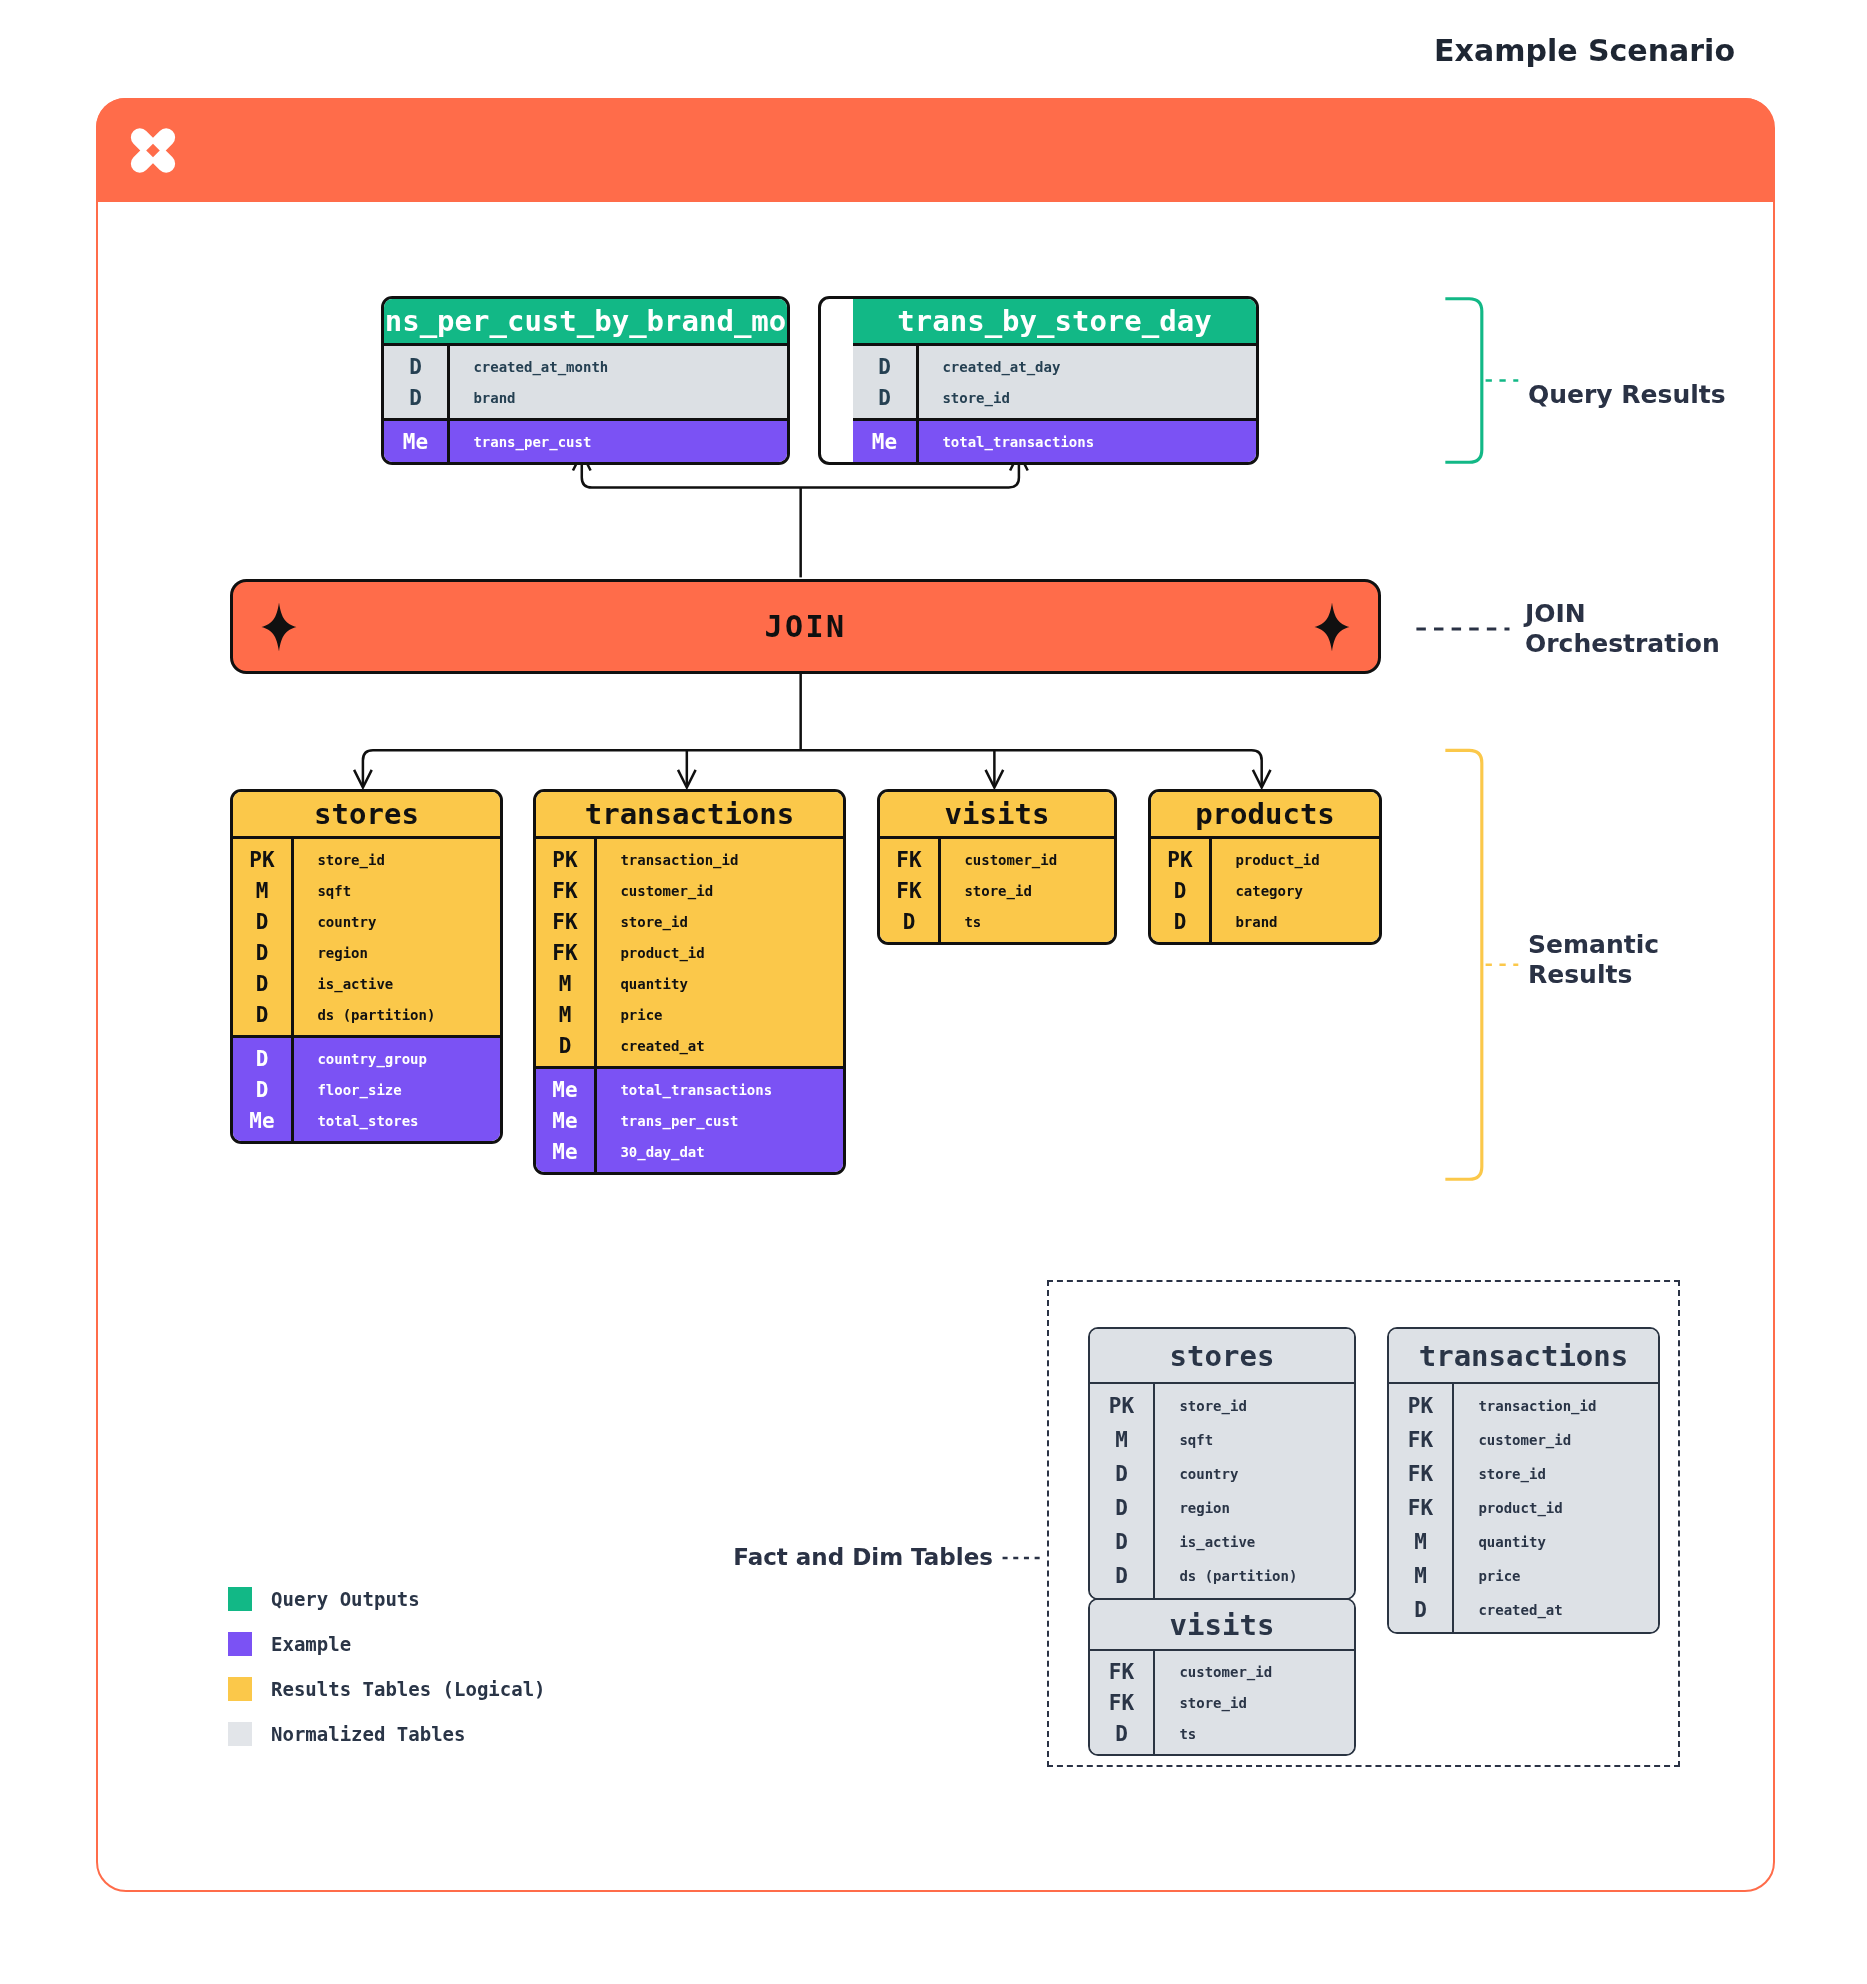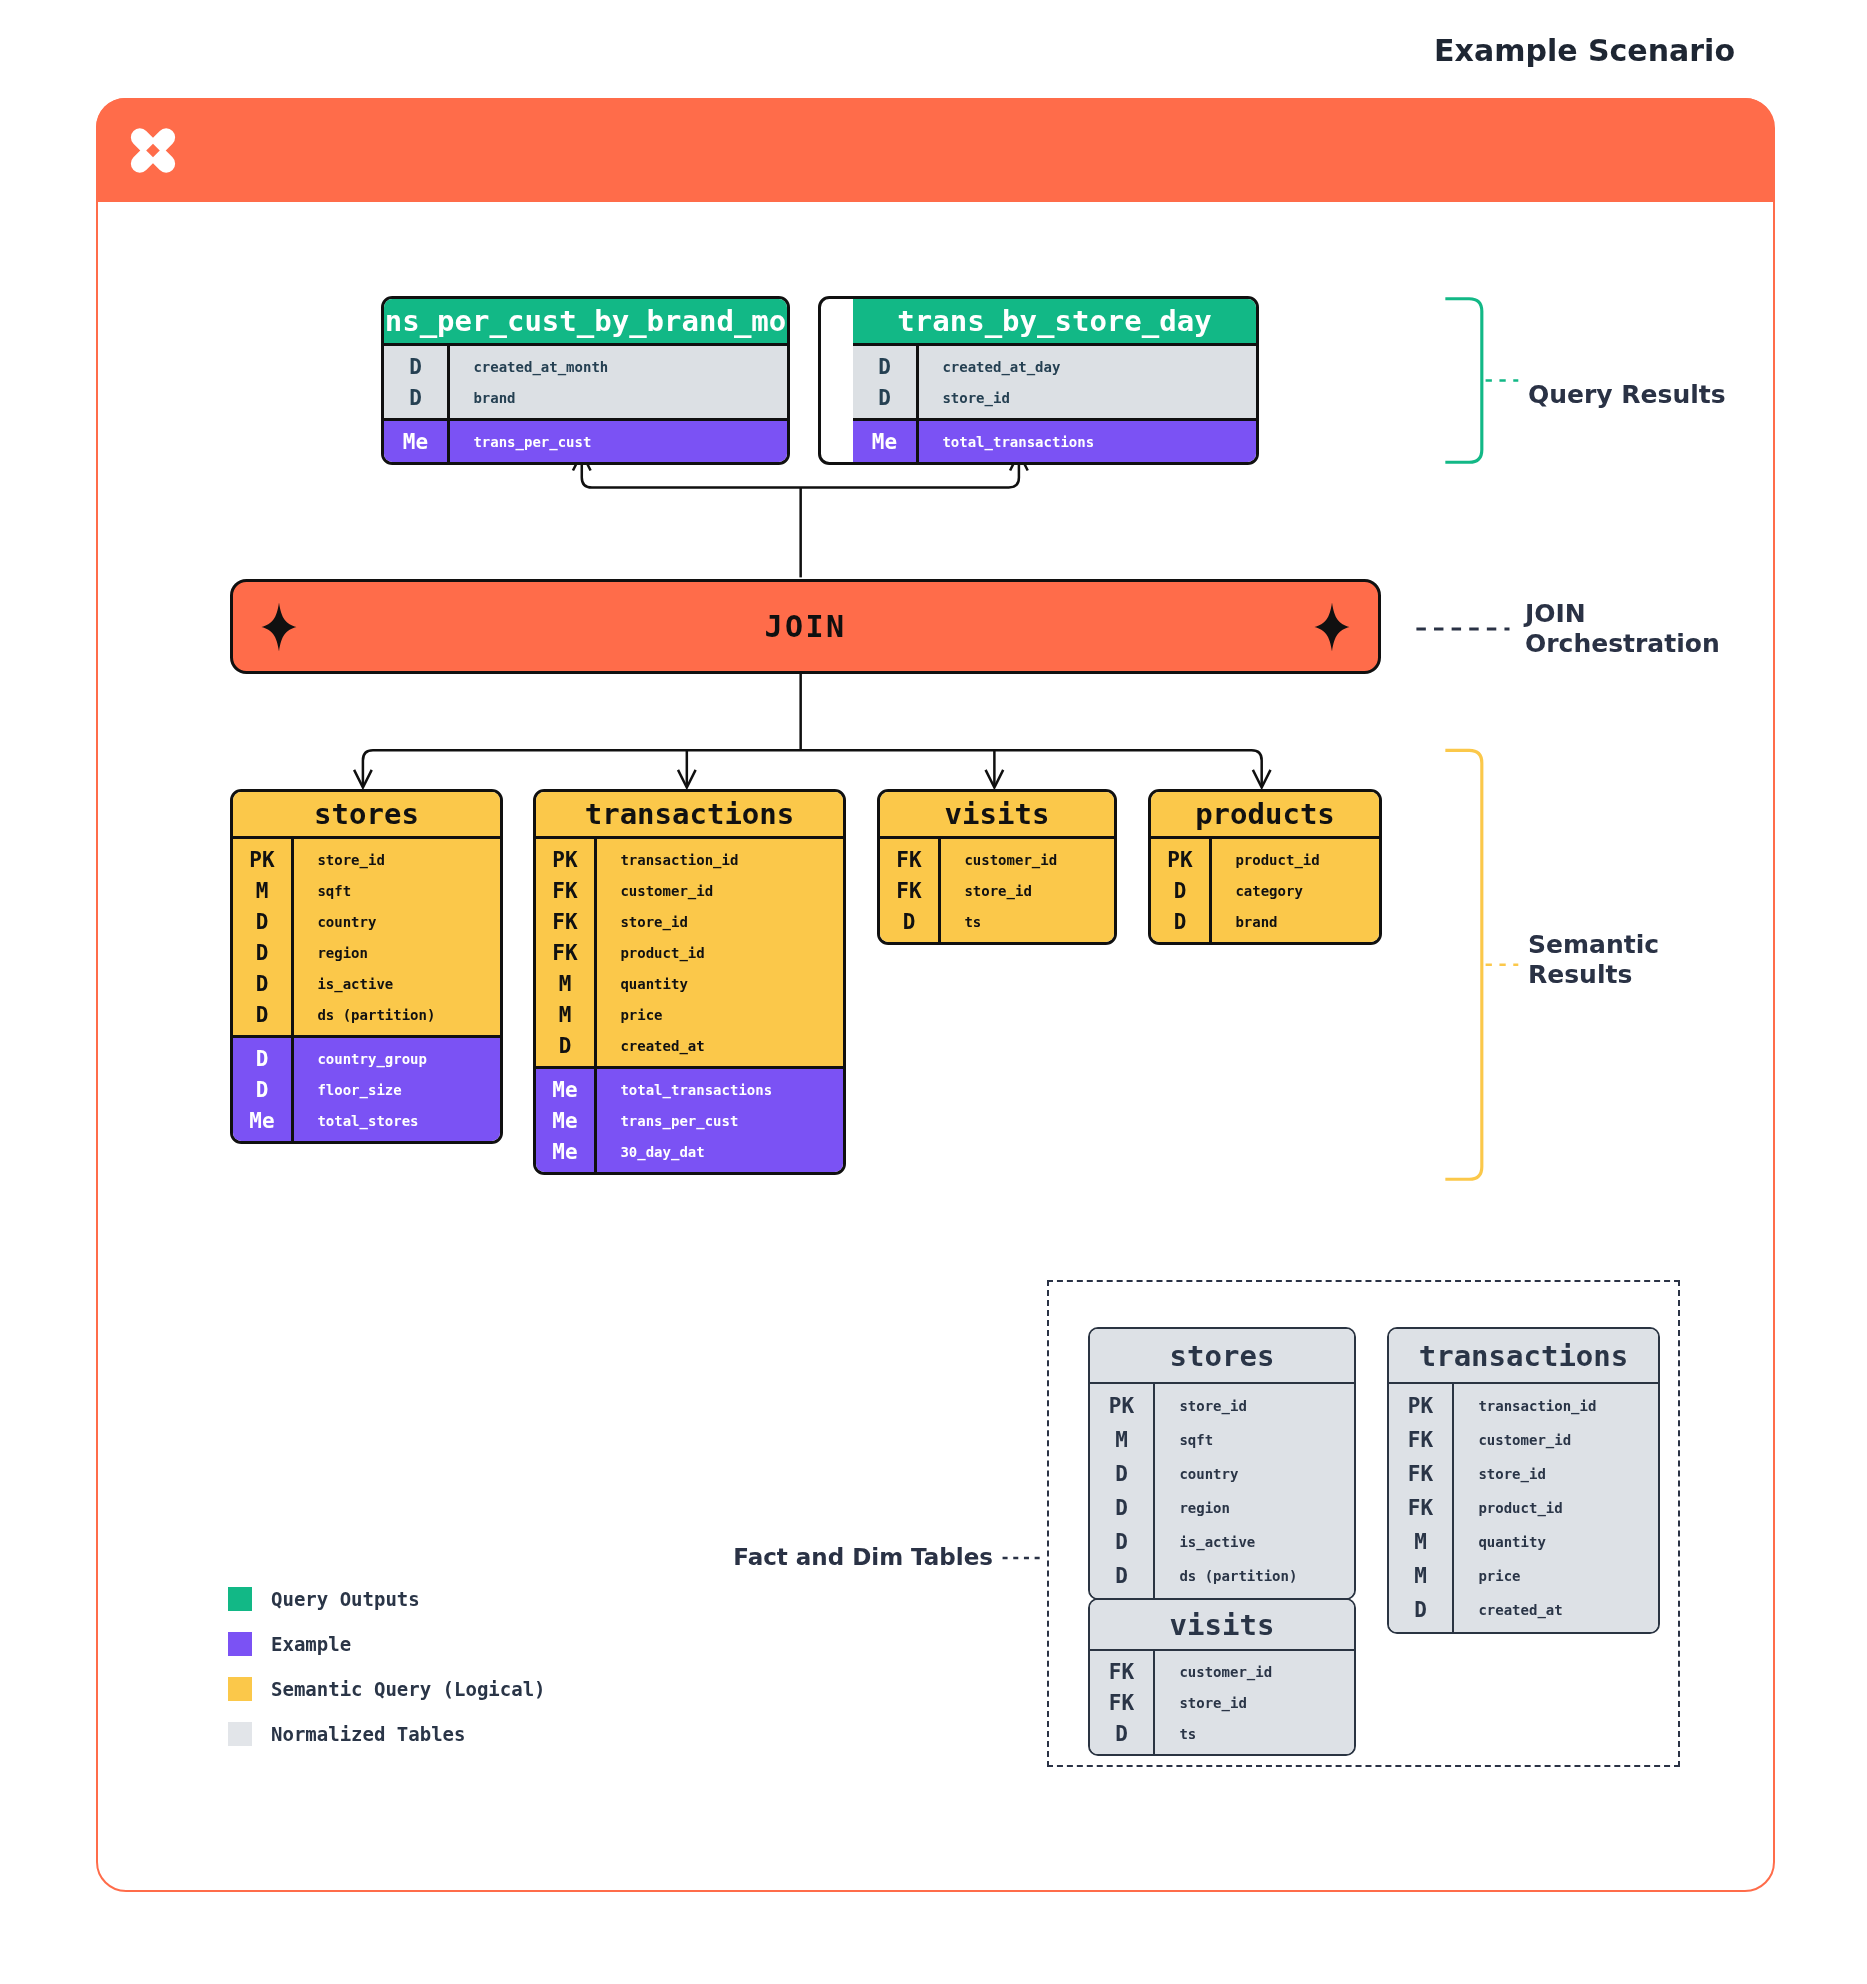--- a/index.html
+++ b/index.html
@@ -382,21 +382,21 @@
       <div class="legend-item">
         <span class="legend-swatch" style="background: rgb(18, 184, 134);"></span>
         <span class="legend-label">Query Outputs</span>
       </div>
       <div class="legend-item">
         <span class="legend-swatch" style="background: rgb(123, 82, 244);"></span>
         <span class="legend-label">Example</span>
       </div>
       <div class="legend-item">
         <span class="legend-swatch" style="background: rgb(251, 200, 74);"></span>
-        <span class="legend-label">Semantic Query (Logical)</span>
+        <span class="legend-label">Results Tables (Logical)</span>
       </div>
       <div class="legend-item">
         <span class="legend-swatch" style="background: rgb(226, 229, 233);"></span>
         <span class="legend-label">Normalized Tables</span>
       </div>
     </div>
 
 </div>
 
 

